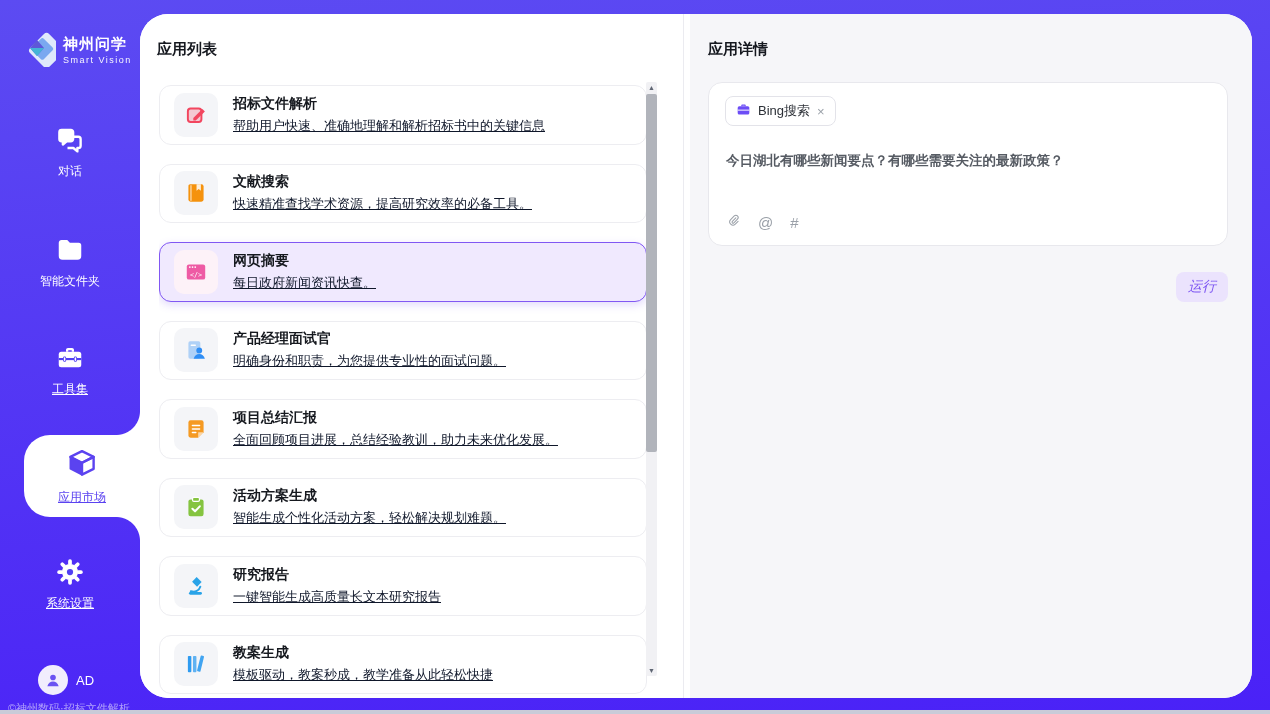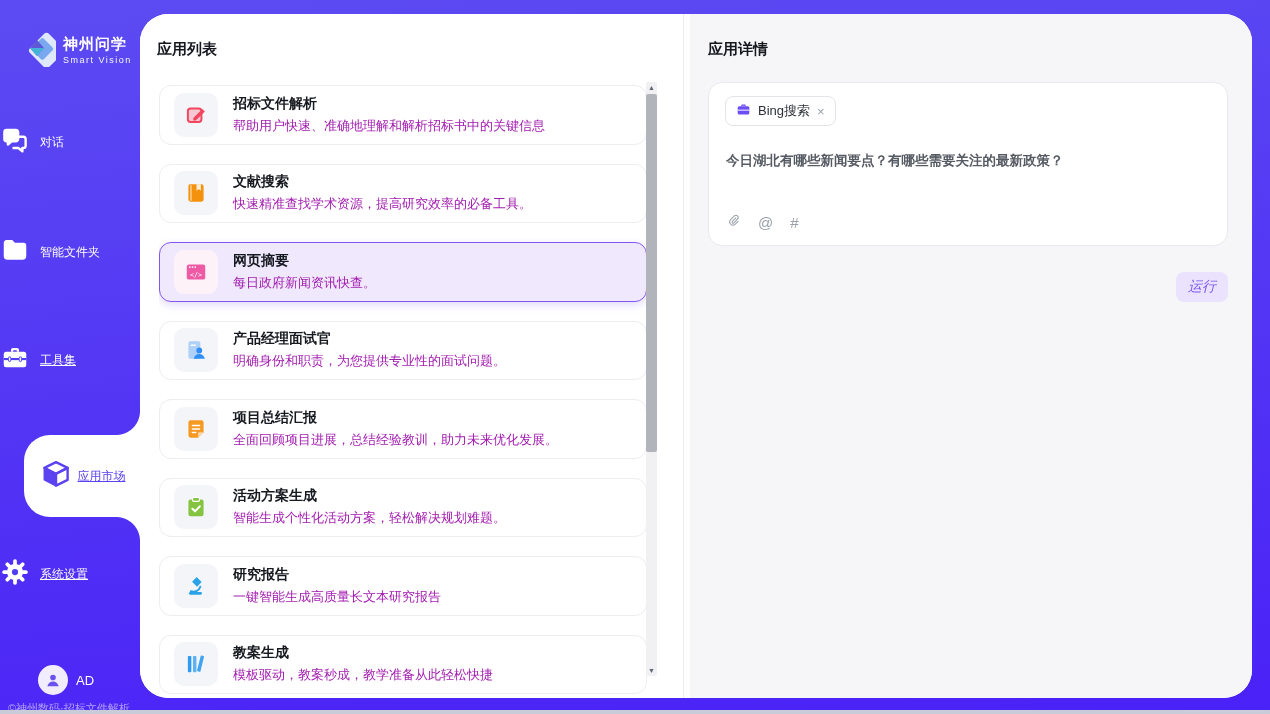--- a/index.html
+++ b/index.html
@@ -9,24 +9,24 @@
     background:linear-gradient(175deg,#5c4bf2 0%,#4a21f7 100%);
     position:relative;
   }
   .bottom-strip { position:absolute; left:0; right:0; bottom:0; height:4px; background:#c9cbd8; z-index:60; }
 
   
   .sidebar { position:absolute; left:0; top:17px; width:140px; height:522px; z-index:10; color:#fff; }
   .logo-row { position:absolute; left:18px; top:12px; display:flex; align-items:center; gap:7px; }
   .logo-text .cn { font-size:15px; font-weight:bold; letter-spacing:1px; }
   .logo-text .en { font-size:9px; letter-spacing:1.5px; opacity:.95; margin-top:1px; }
-  .nav-item { position:absolute; left:0; width:140px; display:flex; flex-direction:row; align-items:center; gap:10px; cursor:pointer; }
+  .nav-item { position:absolute; left:0; width:140px; display:flex; flex-direction:column; align-items:center; gap:4px; cursor:pointer; }
   .nav-item .lbl { font-size:12px; color:#fff; }
   .nav-item .lbl.u { text-decoration:underline; }
-  .tab-bubble { position:absolute; left:24px; top:418px; width:116px; height:82px; background:#fff; border-radius:26px 0 0 26px; z-index:5; display:flex; flex-direction:row; align-items:center; justify-content:center; gap:5px; cursor:pointer; }
+  .tab-bubble { position:absolute; left:24px; top:418px; width:116px; height:82px; background:#fff; border-radius:26px 0 0 26px; z-index:5; display:flex; flex-direction:column; align-items:center; justify-content:center; gap:5px; cursor:pointer; }
   .tab-bubble::before { content:''; position:absolute; right:0; top:-24px; width:24px; height:24px; background:radial-gradient(circle at 0 0, rgba(0,0,0,0) 23.5px, #fff 24.5px); }
   .tab-bubble::after  { content:''; position:absolute; right:0; bottom:-24px; width:24px; height:24px; background:radial-gradient(circle at 0 100%, rgba(0,0,0,0) 23.5px, #fff 24.5px); }
   .tab-bubble .lbl { font-size:12px; color:#5b43f0; text-decoration:underline; }
   .user-row { position:absolute; left:38px; top:648px; display:flex; align-items:center; gap:8px; }
   .avatar { width:30px; height:30px; border-radius:50%; background:#f1edfd; display:flex; align-items:center; justify-content:center; }
   .user-name { font-size:13px; color:#fff; }
   .side-footer { position:absolute; left:8px; top:684px; font-size:11px; color:rgba(255,255,255,.55); white-space:nowrap; }
 
   
   .content { position:absolute; left:140px; top:14px; width:1112px; height:684px; background:#fff; border-radius:28px; display:flex; overflow:hidden; z-index:4;gap:6px; }
@@ -37,21 +37,21 @@
   .detail-panel .panel-title { position:absolute; left:18px; top:26px; }
 
   
   .cards { position:absolute; left:19px; top:71px; width:488px; bottom:4px; display:flex; flex-direction:column; gap:19px; overflow:hidden; }
   .card { min-height:59px; border:1px solid #ededf1; border-radius:12px; background:#fff; display:flex; align-items:center; padding:8px 14px; gap:15px; cursor:pointer; }
   .card.selected { background:#f0e9fe; border:1.5px solid #8157f3; box-shadow:0 3px 8px rgba(124,85,242,.22); }
   .app-ico { width:44px; height:44px; border-radius:10px; background:#f4f5f8; display:flex; align-items:center; justify-content:center; flex:none; }
   .card.selected .app-ico { background:#fdf2f8; }
   .card-txt { display:flex; flex-direction:column; gap:4px; }
   .card-title { font-size:14px; font-weight:bold; color:#16191f; }
-  .card-desc { font-size:13px; color:#a21caf; }
+  .card-desc { font-size:13px; color:#0f172a;text-decoration:underline; }
 
   
   .scrollbar { position:absolute; right:26px; top:68px; bottom:22px; width:11px; background:#f1f1f4; border-radius:2px; }
   .scroll-up, .scroll-down { position:absolute; left:0; width:11px; text-align:center; font-size:7px; color:#5f6673; }
   .scroll-up { top:2px; } .scroll-down { bottom:2px; }
   .scroll-thumb { position:absolute; left:0; top:12px; width:11px; height:358px; background:#b1b4bb; border-radius:2px; cursor:grab; }
 
   
   .prompt-card { position:absolute; left:18px; top:68px; width:520px; height:164px; background:#fff; border:1px solid #e8e8ed; border-radius:14px; }
   .chip { position:absolute; left:16px; top:13px; height:30px; display:inline-flex; align-items:center; gap:7px; padding:0 10px; border:1px solid #e3e3e9; border-radius:8px; background:#fff; cursor:default;justify-content:center; }

